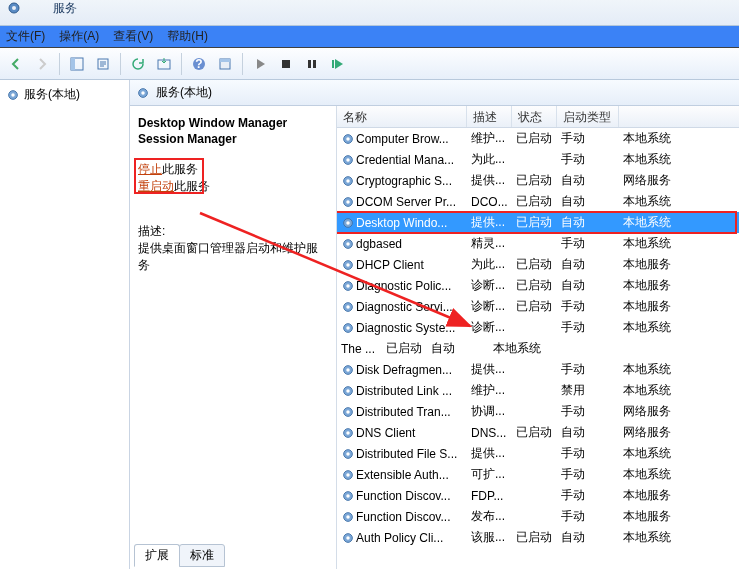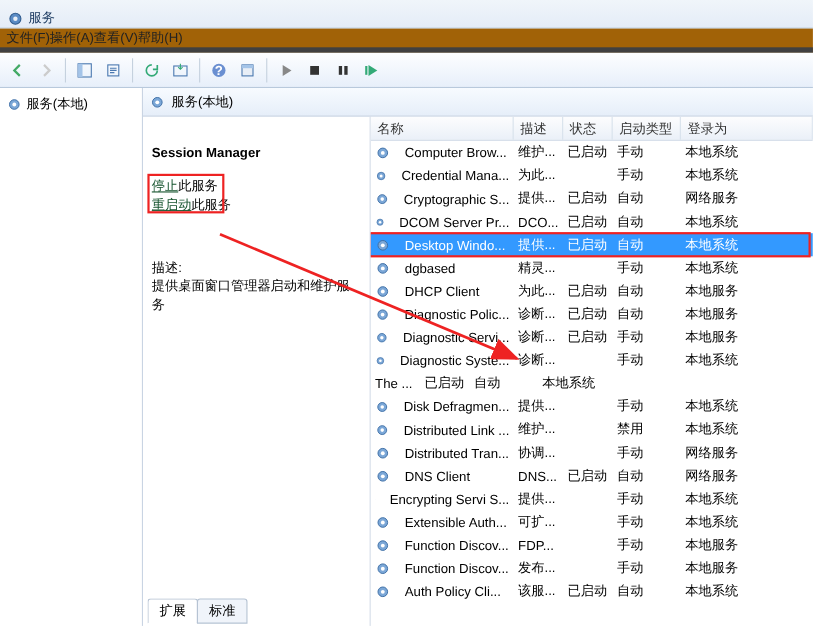--- a/index.html
+++ b/index.html
@@ -1,62 +1,62 @@
 <!DOCTYPE html>
 <html><head>
 <meta charset="utf-8">
 <style>
 * { margin: 0; padding: 0; box-sizing: border-box; font-family: "Microsoft YaHei", "Segoe UI", Tahoma, sans-serif; font-size: 12px; }
 body { background: #fff; width: 739px; height: 569px; overflow: hidden; position: relative; }
 
 
-.titlebar { background: linear-gradient(#f0f5fa,#e4ecf7); border-bottom: 1px solid #b2c6db; height: 26px; display: flex; align-items: flex-end; padding: 0 6px; }
+.titlebar { background: linear-gradient(#f0f5fa,#e4ecf7); border-bottom: 1px solid #b2c6db; height: 26px; display: flex; align-items: flex-start; padding: 0 6px; gap: 27px; }
 .titlebar .icon { width: 16px; height: 16px; margin-right: 4px; }
 .titlebar .title { color: #17365d; font-size: 12px; }
 
 
-.menubar { background: #a16207; border-bottom: 5px solid #404040; height: 22px; display: flex; align-items: center; padding: 0 6px; }
+.menubar { background: #3b82f6; border-bottom: 1px solid #404040; height: 22px; display: flex; align-items: center; padding: 0 6px; gap: 14px; }
 .menubar span { color: #222; cursor: default; }
 
 
 .toolbar { background: linear-gradient(#fdfeff,#e7effa); border-bottom: 1px solid #b8c9dc; height: 32px; display: flex; align-items: center; padding: 0 4px; gap: 2px; }
 .tb-btn { width: 24px; height: 24px; border: 1px solid transparent; border-radius: 3px; display: flex; align-items: center; justify-content: center; cursor: pointer; }
 .tb-sep { width: 1px; height: 22px; background: #c5d1de; margin: 0 3px; }
 .tb-btn svg { width: 16px; height: 16px; }
 
 
 .main { display: flex; height: calc(569px - 26px - 22px - 32px); }
 .leftpanel { width: 130px; border-right: 1px solid #c9d4e3; background: #fff; padding: 4px 4px; }
 .leftpanel .item { display: flex; align-items: center; gap: 4px; padding: 2px 2px; }
 
 .rightpanel { flex: 1; display: flex; flex-direction: column; }
 .crumb { background: linear-gradient(#f7fbff,#e6eef9); border-bottom: 1px solid #c0cee0; height: 26px; display: flex; align-items: center; padding: 0 6px; gap: 6px; }
 
 .content { flex: 1; display: flex; overflow: hidden; position: relative; }
 .detailcol { width: 206px; padding: 10px 8px 8px 8px; }
 .detailcol .svcname { font-weight: bold; margin-bottom: 14px; line-height: 1.3; }
 .detailcol .links { margin-bottom: 20px; position: relative; }
-.detailcol .links a { color: #14532d; text-decoration: underline; display: inline; }
-.detailcol .descblock { margin-top: 40px; }
+.detailcol .links a { color: #c2410c; text-decoration: underline; display: inline; }
+.detailcol .descblock { margin-top: 28px; }
 .annot-box { position: absolute; border: 2px solid #e22; pointer-events: none; }
 .annot-arrow { position: absolute; pointer-events: none; }
 
 .listcol { flex: 1; border-left: 1px solid #d4dde8; overflow: hidden; display: flex; flex-direction: column; }
 .listhdr { display: flex; background: linear-gradient(#fdfdfe,#eaf0f8); border-bottom: 1px solid #cfd9e6; height: 22px; flex-shrink: 0; }
 .listhdr .col { border-right: 1px solid #d8e1ec; padding: 3px 6px; color: #333; white-space: nowrap; overflow: hidden; }
 .c-name { width: 130px; }
 .c-desc { width: 45px; }
 .c-stat { width: 45px; }
 .c-start { width: 62px; }
 .c-logon { flex: 1; }
 
 .rows { flex: 1; overflow-y: hidden; }
 .row { display: flex; height: 21px; align-items: center; }
 .row .cell { padding: 0 4px; white-space: nowrap; overflow: hidden; text-overflow: ellipsis; }
-.row .cell.c-name { display: flex; align-items: center; gap: 13px; }
+.row .cell.c-name { display: flex; align-items: center; gap: 1px; }
 .row.sel { background: #3399ff; color: #fff; position: relative; }
 .row.sel-outline::after { content: ""; position: absolute; left: -2px; right: 2px; top: -1px; bottom: -1px; border: 2px solid #e22; pointer-events: none; }
 
 .gear-icon { width: 14px; height: 14px; }
 
 .tabs { position: absolute; bottom: 2px; left: 134px; display: flex; align-items: flex-end; }
 .tab { border: 1px solid #b6c3d3; border-top-left-radius: 3px; border-top-right-radius: 3px; padding: 2px 10px; background: #f0f4fa; margin-right: -1px; font-size: 12px; cursor: pointer; }
 .tab.active { background: #fff; border-bottom-color: #fff; }
 </style>
 </head>
@@ -169,21 +169,21 @@
           <circle cx="8" cy="8" r="5" fill="#7ba7d7" stroke="#3d6ea5"></circle>
           <circle cx="8" cy="8" r="2" fill="#fff"></circle>
         </svg>
       <span>服务(本地)</span>
     </div>
 
     <div class="content">
 
       <div class="detailcol">
         <div class="svcname">
-          <br>
+          <span>Desktop Window Manager</span><br>
           <span>Session Manager</span>
         </div>
         <div class="links">
           <div><a href="#"><span>停止</span></a><span>此服务</span></div>
           <div><a href="#"><span>重启动</span></a><span>此服务</span></div>
           <div class="annot-box" style="left:-4px; top:-3px; width:70px; height:36px;"></div>
         </div>
         <div class="descblock">
           <div>描述:</div>
           <div>提供桌面窗口管理器启动和维护服务</div>
@@ -198,21 +198,20 @@
           </defs>
         <line x1="40" y1="22" x2="310" y2="135" stroke="#e22" stroke-width="2.5" marker-end="url(#ah)"></line>
       </svg>
 
       <div class="listcol">
         <div class="listhdr">
           <div class="col c-name">名称</div>
           <div class="col c-desc">描述</div>
           <div class="col c-stat">状态</div>
           <div class="col c-start">启动类型</div>
-          <div class="col c-logon">登录为</div>
         </div>
         <div class="rows" id="rows">
             <div class="row">
               <div class="cell c-name">
                 <svg class="gear-icon" viewBox="0 0 16 16">
                   <circle cx="8" cy="8" r="5" fill="#7ba7d7" stroke="#3d6ea5"></circle>
                   <circle cx="8" cy="8" r="2" fill="#fff"></circle>
                 </svg>
                 <span>Computer Brow...</span>
               </div>
@@ -395,21 +394,21 @@
               <div class="cell c-stat">已启动</div>
               <div class="cell c-start">自动</div>
               <div class="cell c-logon">网络服务</div>
             </div>
             <div class="row">
               <div class="cell c-name">
                 <svg class="gear-icon" viewBox="0 0 16 16">
                   <circle cx="8" cy="8" r="5" fill="#7ba7d7" stroke="#3d6ea5"></circle>
                   <circle cx="8" cy="8" r="2" fill="#fff"></circle>
                 </svg>
-                <span>Encrypting Servi S...</span>
+                <span>Distributed File S...</span>
               </div>
               <div class="cell c-desc">提供...</div>
               <div class="cell c-stat"></div>
               <div class="cell c-start">手动</div>
               <div class="cell c-logon">本地系统</div>
             </div>
             <div class="row">
               <div class="cell c-name">
                 <svg class="gear-icon" viewBox="0 0 16 16">
                   <circle cx="8" cy="8" r="5" fill="#7ba7d7" stroke="#3d6ea5"></circle>

